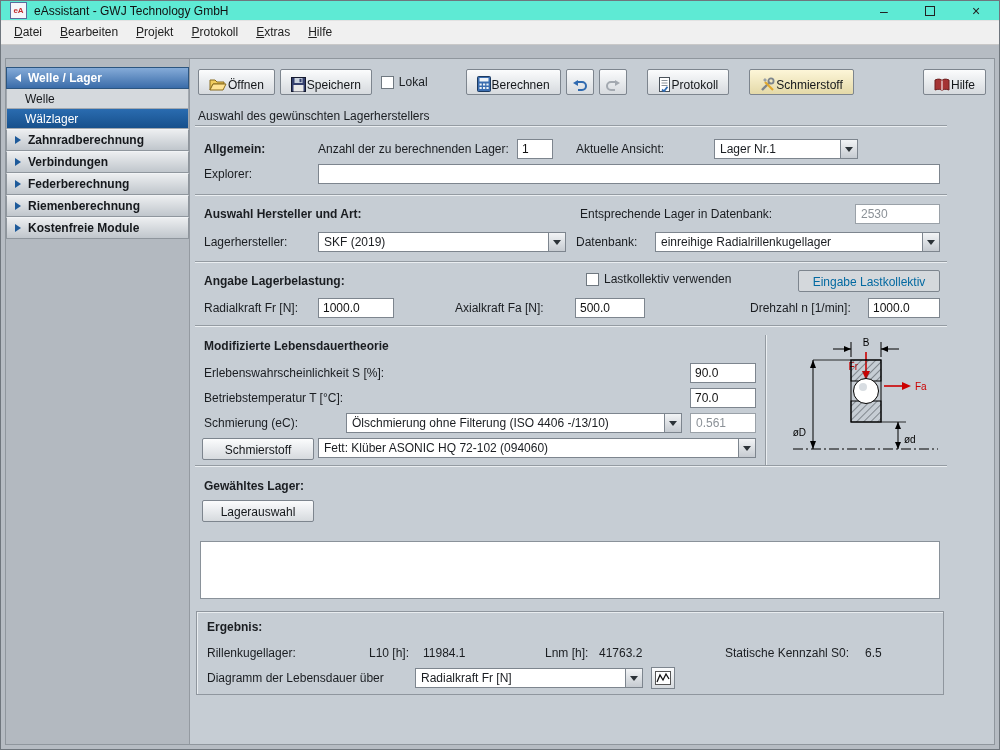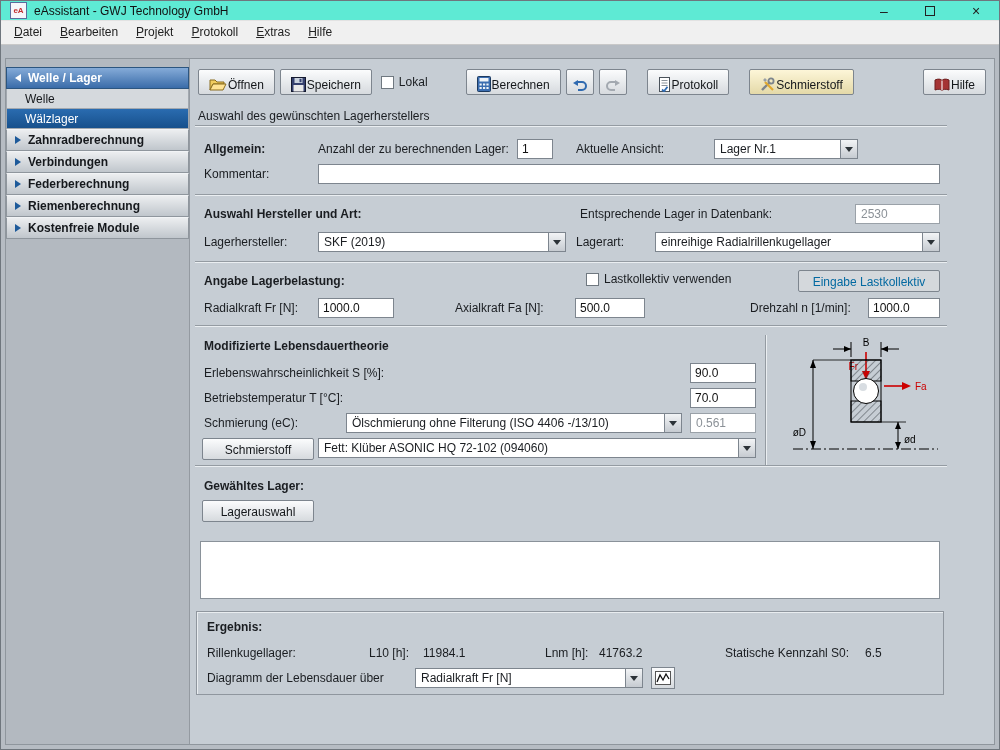--- a/index.html
+++ b/index.html
@@ -227,34 +227,34 @@
     <div class="hline" style="top:66px;"></div>
 
     <div class="lbl bold" style="left:14px; top:83px;">Allgemein:</div>
     <div class="lbl" style="left:128px; top:83px;">Anzahl der zu berechnenden Lager:</div>
     <input class="inp" style="left: 327px; top: 80px; width: 36px;" value="1">
     <div class="lbl" style="left:386px; top:83px;">Aktuelle Ansicht:</div>
     <div class="combo" style="left:524px; top:80px; width:144px;">
       <span class="txt">Lager Nr.1</span>
       <span class="arrow"></span>
     </div>
-    <div class="lbl" style="left:14px; top:108px;">Kommentar:</div>
+    <div class="lbl" style="left:14px; top:108px;">Explorer:</div>
     <input class="inp" style="left: 128px; top: 105px; width: 622px;" value="">
 
     <div class="hline" style="top:135px;"></div>
 
     <div class="lbl bold" style="left:14px; top:148px;">Auswahl Hersteller und Art:</div>
     <div class="lbl" style="left:390px; top:148px;">Entsprechende Lager in Datenbank:</div>
     <div class="ro" style="left:665px; top:145px; width:85px;">2530</div>
     <div class="lbl" style="left:14px; top:176px;">Lagerhersteller:</div>
     <div class="combo" style="left:128px; top:173px; width:248px;">
       <span class="txt">SKF (2019)</span>
       <span class="arrow"></span>
     </div>
-    <div class="lbl" style="left:386px; top:176px;">Lagerart:</div>
+    <div class="lbl" style="left:386px; top:176px;">Datenbank:</div>
     <div class="combo" style="left:465px; top:173px; width:285px;">
       <span class="txt">einreihige Radialrillenkugellager</span>
       <span class="arrow"></span>
     </div>
 
     <div class="hline" style="top:202px;"></div>
 
     <div class="lbl bold" style="left:14px; top:215px;">Angabe Lagerbelastung:</div>
     <span class="cb-row lbl" style="left:396px; top:213px;">
       <span class="cb"></span>

